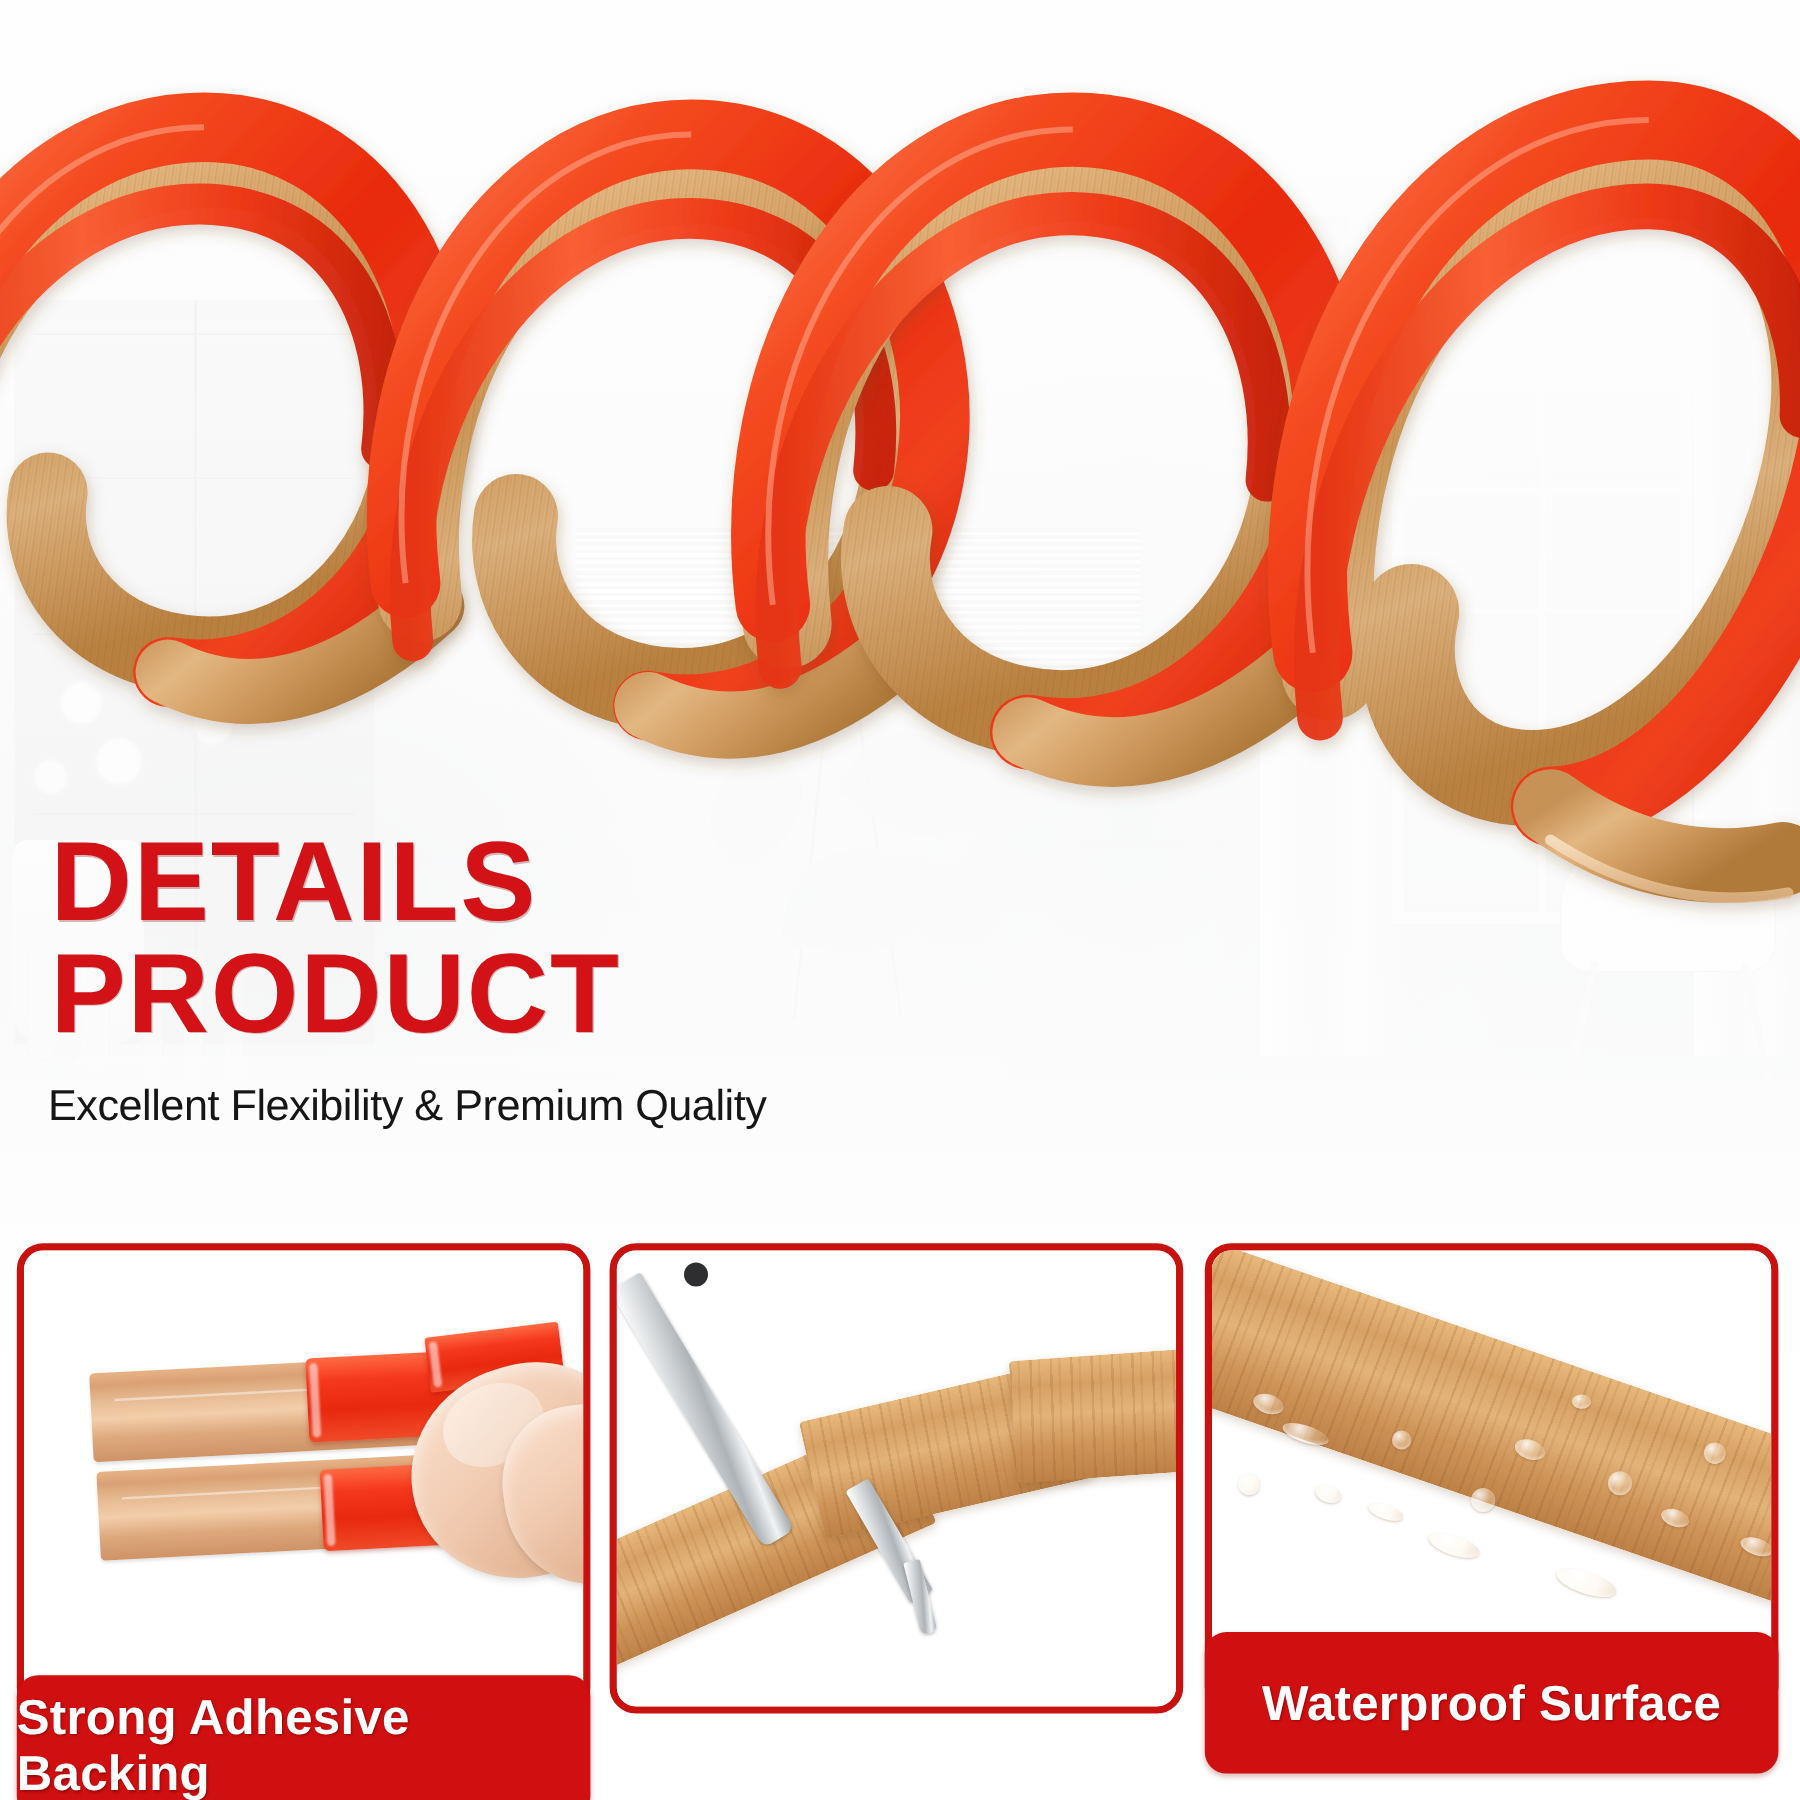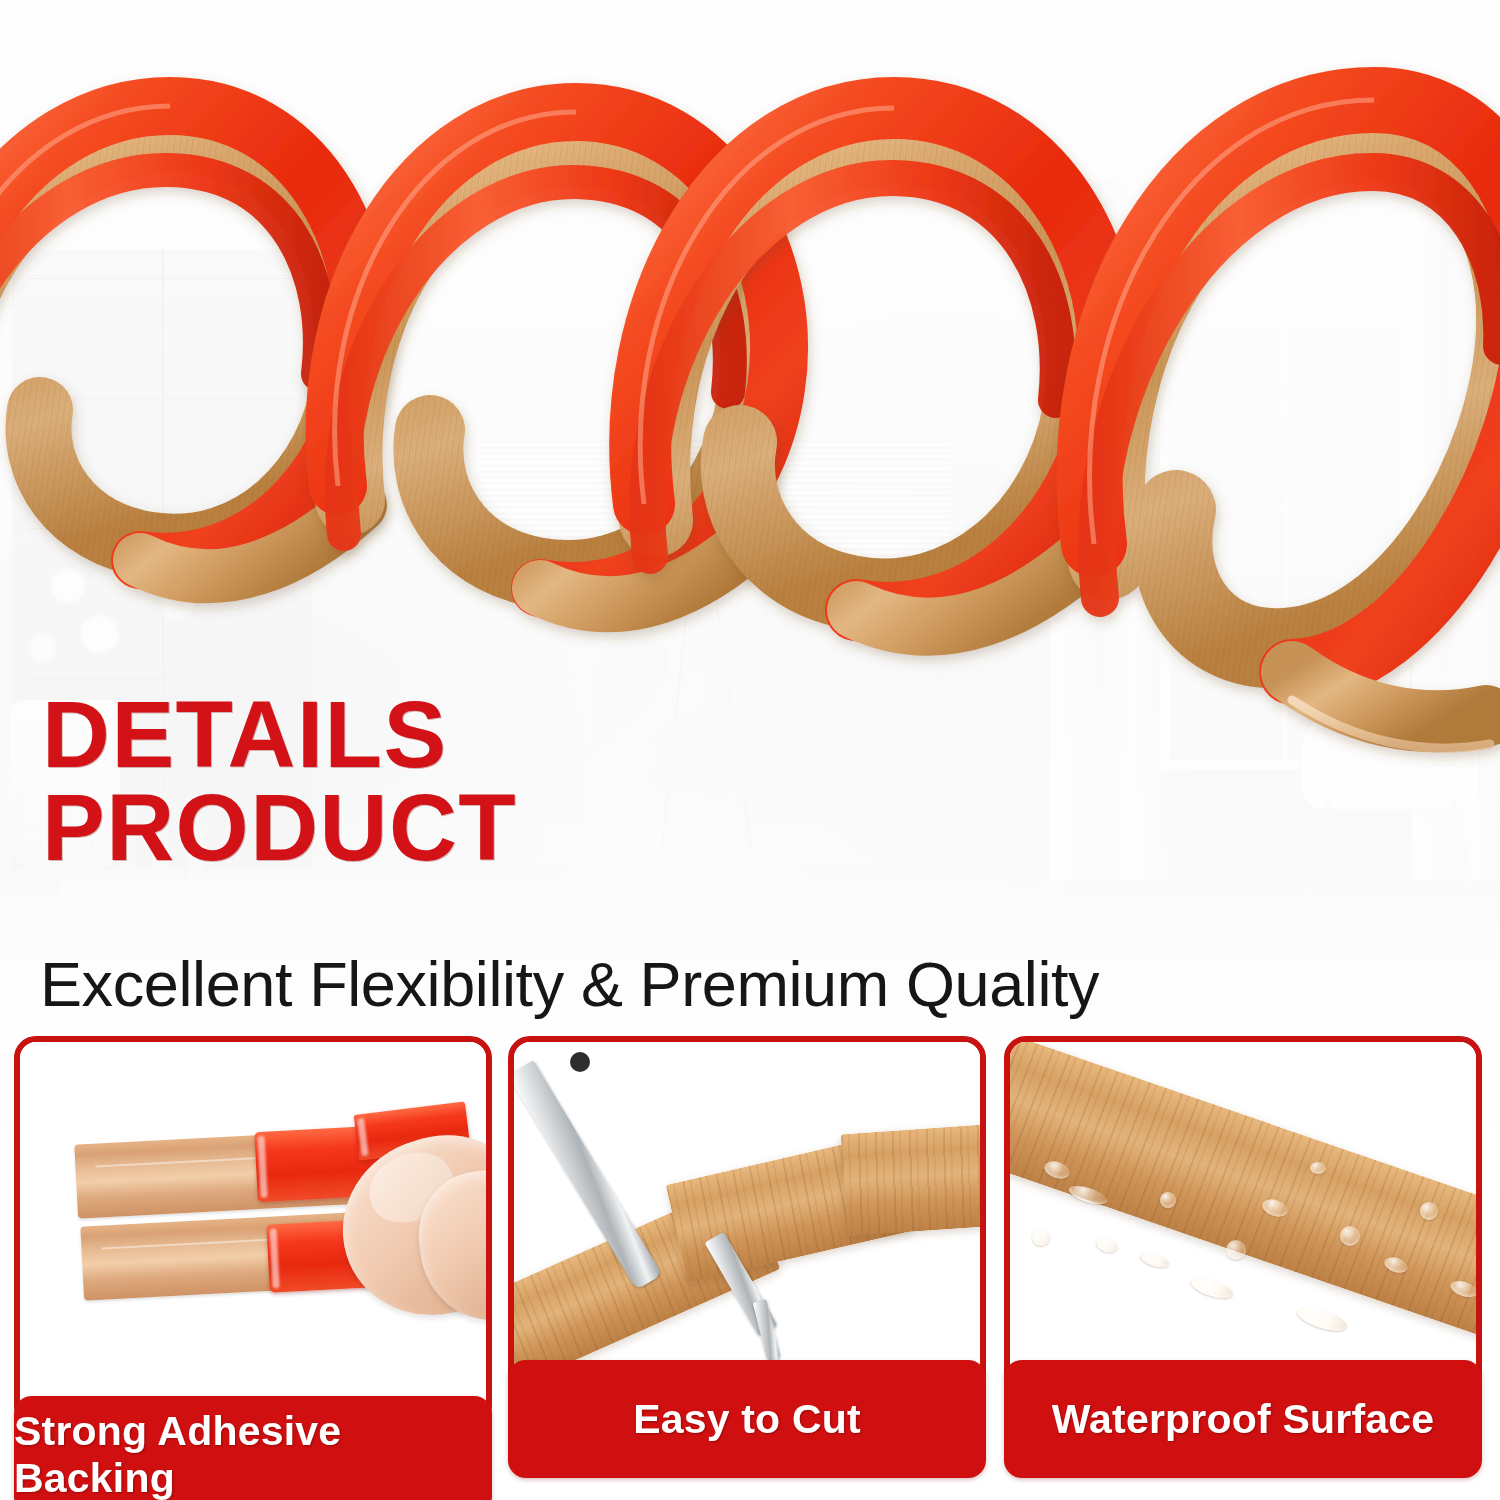--- a/index.html
+++ b/index.html
@@ -125,22 +125,22 @@
   .hero { position:absolute; left:0; top:0; width:1500px; height:800px; }
 
   
   .title-block { position:absolute; left:42px; top:688px; width:760px; }
   .title-line {
     font-size:94px; font-weight:bold; line-height:.99; letter-spacing:1.5px;
     color:#D21217;
     text-shadow:1px 1px 0 rgba(120,0,0,.28);
   }
   .subtitle {
-    position:absolute; left:40px; top:948px;
-    font-size:63px; color:#161616; letter-spacing:-.4px; white-space:nowrap;
+    position:absolute; left:40px; top:900px;
+    font-size:36px; color:#161616; letter-spacing:-.4px; white-space:nowrap;
   }
 
   
   .cards { position:absolute; left:0; top:1036px; width:1500px; height:450px; }
   .card {
     position:absolute; top:0; width:478px; height:392px;
     border:6px solid #C8120F; border-radius:22px;
     background:#ffffff; overflow:hidden;
   }
   .card.c1 { left:14px; }
@@ -423,21 +423,18 @@
         <div class="drop" style="left:410px; top:160px; width:18px; height:18px;"></div>
         <div class="drop" style="left:440px; top:240px; width:28px; height:14px; transform:rotate(18deg);"></div>
         <div class="drop" style="left:150px; top:150px; width:16px; height:16px;"></div>
         <div class="drop" style="left:300px; top:120px; width:16px; height:12px;"></div>
       </div>
     </div>
 
     <div class="caption p1">
       <span class="caption-text">Strong Adhesive Backing</span>
     </div>
-    <div class="caption p2">
-      <span class="caption-text">Easy to Cut</span>
-    </div>
     <div class="caption p3">
       <span class="caption-text">Waterproof Surface</span>
     </div>
 
   </div>
 </div>
 
 </body></html>

